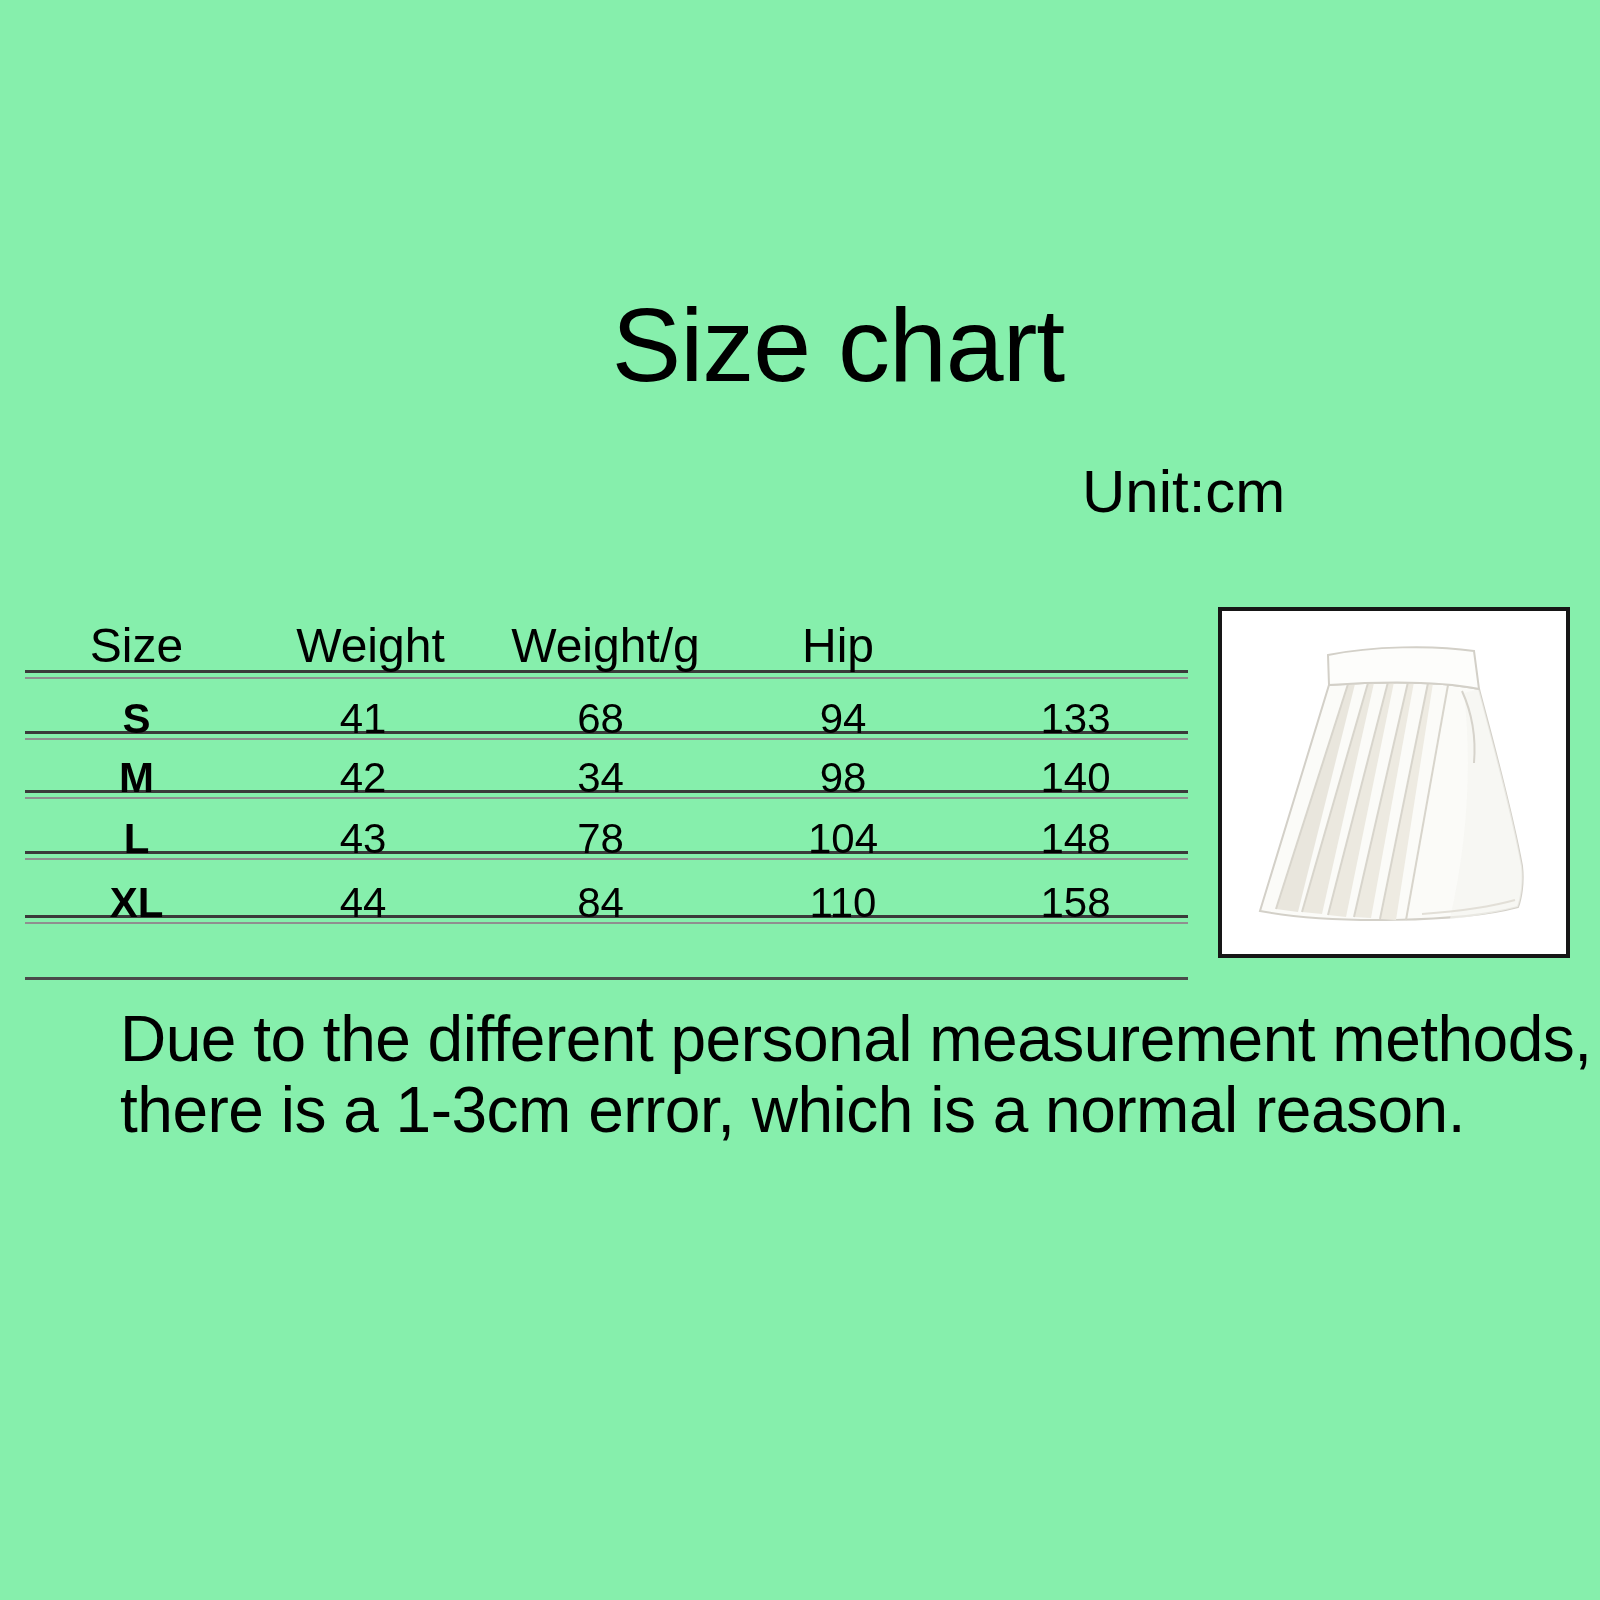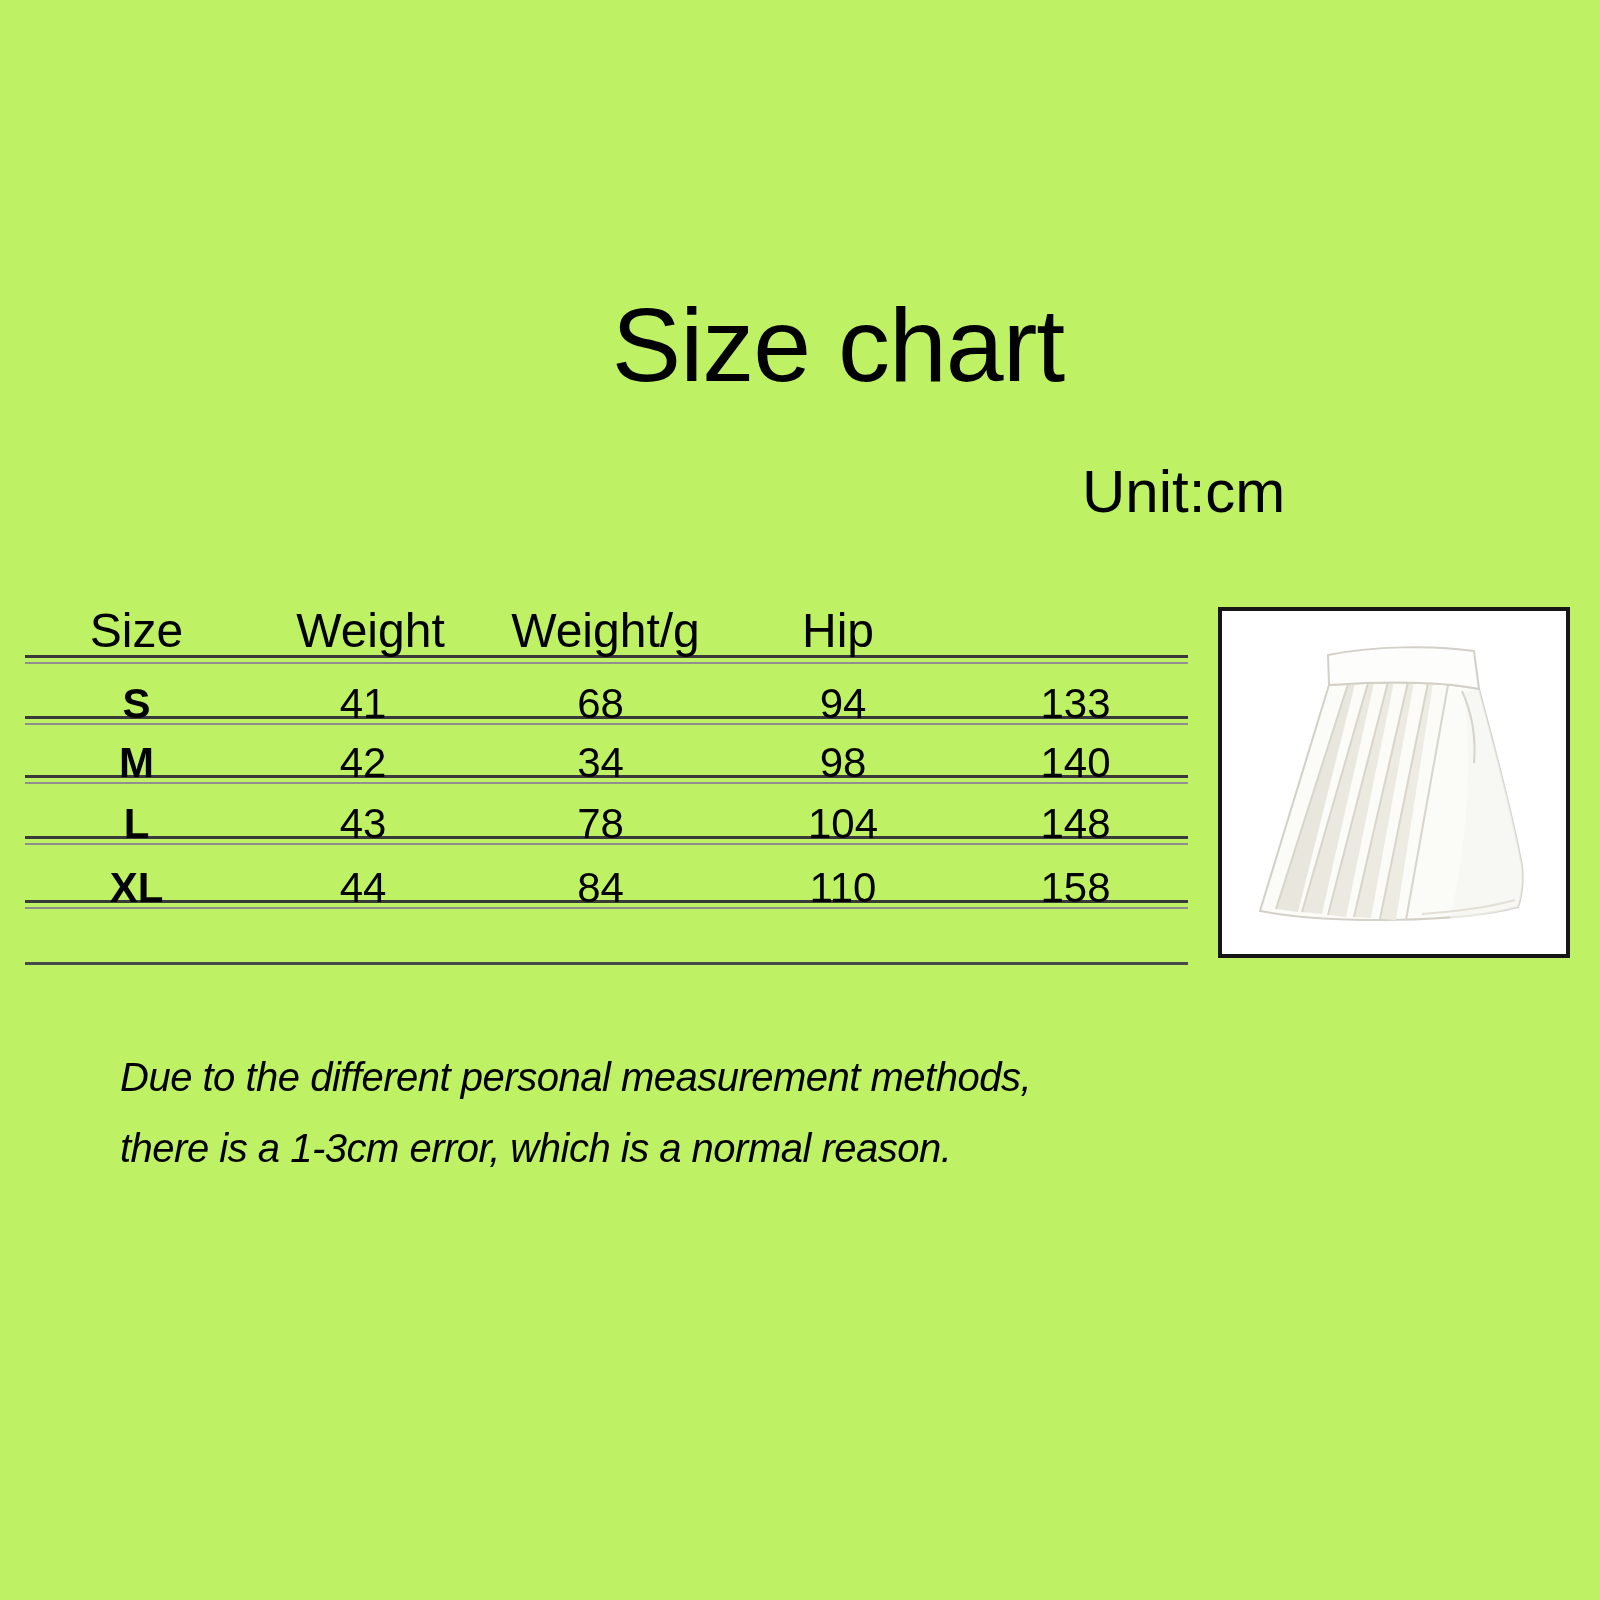--- a/index.html
+++ b/index.html
@@ -1,49 +1,49 @@
 <!DOCTYPE html>
 <html><head>
 <meta charset="utf-8">
 <style>
   html,body{margin:0;padding:0;background:#ffffff;}
   .page{
-    position:relative;width:1600px;height:1600px;background:#bef264;
+    position:relative;width:1600px;height:1600px;background:#86efac;
     font-family:"Liberation Sans",sans-serif;color:#000;overflow:hidden;
   }
   .title{
     position:absolute;top:293px;left:0;width:100%;box-sizing:border-box;
     padding-left:76px;text-align:center;font-size:104px;line-height:1;
     letter-spacing:-1px;
   }
   .unit{
     position:absolute;top:452px;left:1082px;font-size:60px;line-height:1;margin-top:10px;
   }
-  .size-table{position:absolute;left:25px;top:585px;width:1163px;}
+  .size-table{position:absolute;left:25px;top:600px;width:1163px;}
   .trow{display:flex;align-items:flex-end;}
   .trow .c{line-height:1;text-align:center;}
   .c1{width:223px}.c2{width:230px}.c3{width:245px}.c4{width:240px}.c5{width:225px}
   .thead{height:70px;font-size:48px;}
   .tdata{font-size:42px;}
   .tdata .c{transform:translateY(9px);}
   .tdata .size-label{font-weight:bold;}
   .h-s{height:52px}.h-m{height:50px}.h-l{height:52px}.h-xl{height:55px}.h-empty{height:53px}
   .rule-double{
     height:9px;box-sizing:border-box;
     border-top:3px solid #3a3a3a;border-bottom:2px solid #8f8f8f;
   }
   .rule-single{height:3px;background:#4a4a4a;}
   .product-box{
     position:absolute;left:1218px;top:607px;width:352px;height:351px;
     box-sizing:border-box;border:4px solid #161616;background:#ffffff;
   }
   .product-box svg{display:block;width:344px;height:343px;}
   .note{
-    position:absolute;left:120px;top:1042px;font-size:40px;line-height:71px;
-    letter-spacing:-0.5px;white-space:nowrap;font-style:italic;
+    position:absolute;left:120px;top:1004px;font-size:64px;line-height:71px;
+    letter-spacing:-0.5px;white-space:nowrap;
   }
 </style>
 </head>
 <body>
 
 <div class="page">
 
   <div class="title">Size chart</div>
 
   <div class="unit">Unit:cm</div>

